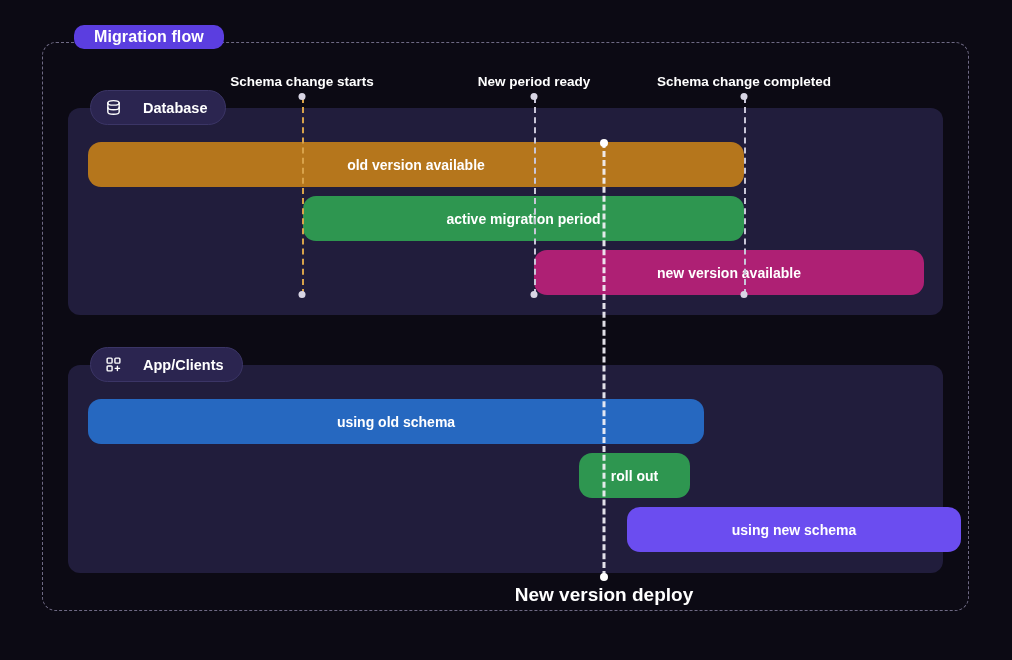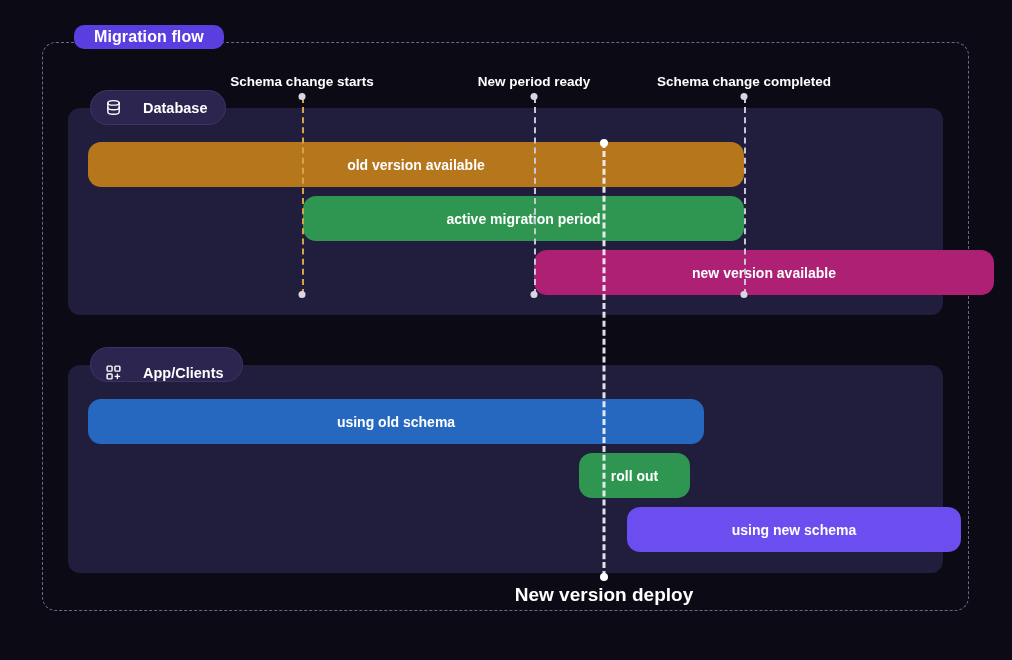--- a/index.html
+++ b/index.html
@@ -64,21 +64,21 @@
     gap: 21px;
     background: #2b2550;
     border: 1px solid #3b3566;
     border-radius: 18px;
     color: #ffffff;
     font-size: 14.5px;
     font-weight: bold;
     z-index: 5;
   }
   #badge-db  { left: 90px; top: 90px; }
-  #badge-app { left: 90px; top: 347px; align-items: flex-end; }
+  #badge-app { left: 90px; top: 347px; }
   .lane-badge svg { display: block; }
 
   
   .marker-label {
     position: absolute;
     color: #ffffff;
     font-size: 13.5px;
     font-weight: bold;
     white-space: nowrap;
     transform: translateX(-50%);
@@ -219,21 +219,21 @@
 <div id="deploy-dot-bottom"></div>
 <div id="deploy-label">New version deploy</div>
 
 <div id="bars-layer">
     <div class="bar" style="left: 88px; top: 142px; width: 656px; background: rgb(181, 118, 28);">
       <span>old version available</span>
     </div>
     <div class="bar" style="left: 303px; top: 196px; width: 441px; background: rgb(46, 150, 80);">
       <span>active migration period</span>
     </div>
-    <div class="bar" style="left: 534px; top: 250px; width: 460px; background: rgb(174, 32, 116);">
+    <div class="bar" style="left: 534px; top: 250px; width: 390px; background: rgb(174, 32, 116);">
       <span>new version available</span>
     </div>
     <div class="bar" style="left: 88px; top: 399px; width: 616px; background: rgb(38, 104, 192);">
       <span>using old schema</span>
     </div>
     <div class="bar" style="left: 579px; top: 453px; width: 111px; background: rgb(46, 150, 80);">
       <span>roll out</span>
     </div>
     <div class="bar" style="left: 627px; top: 507px; width: 334px; background: rgb(107, 77, 240);">
       <span>using new schema</span>

